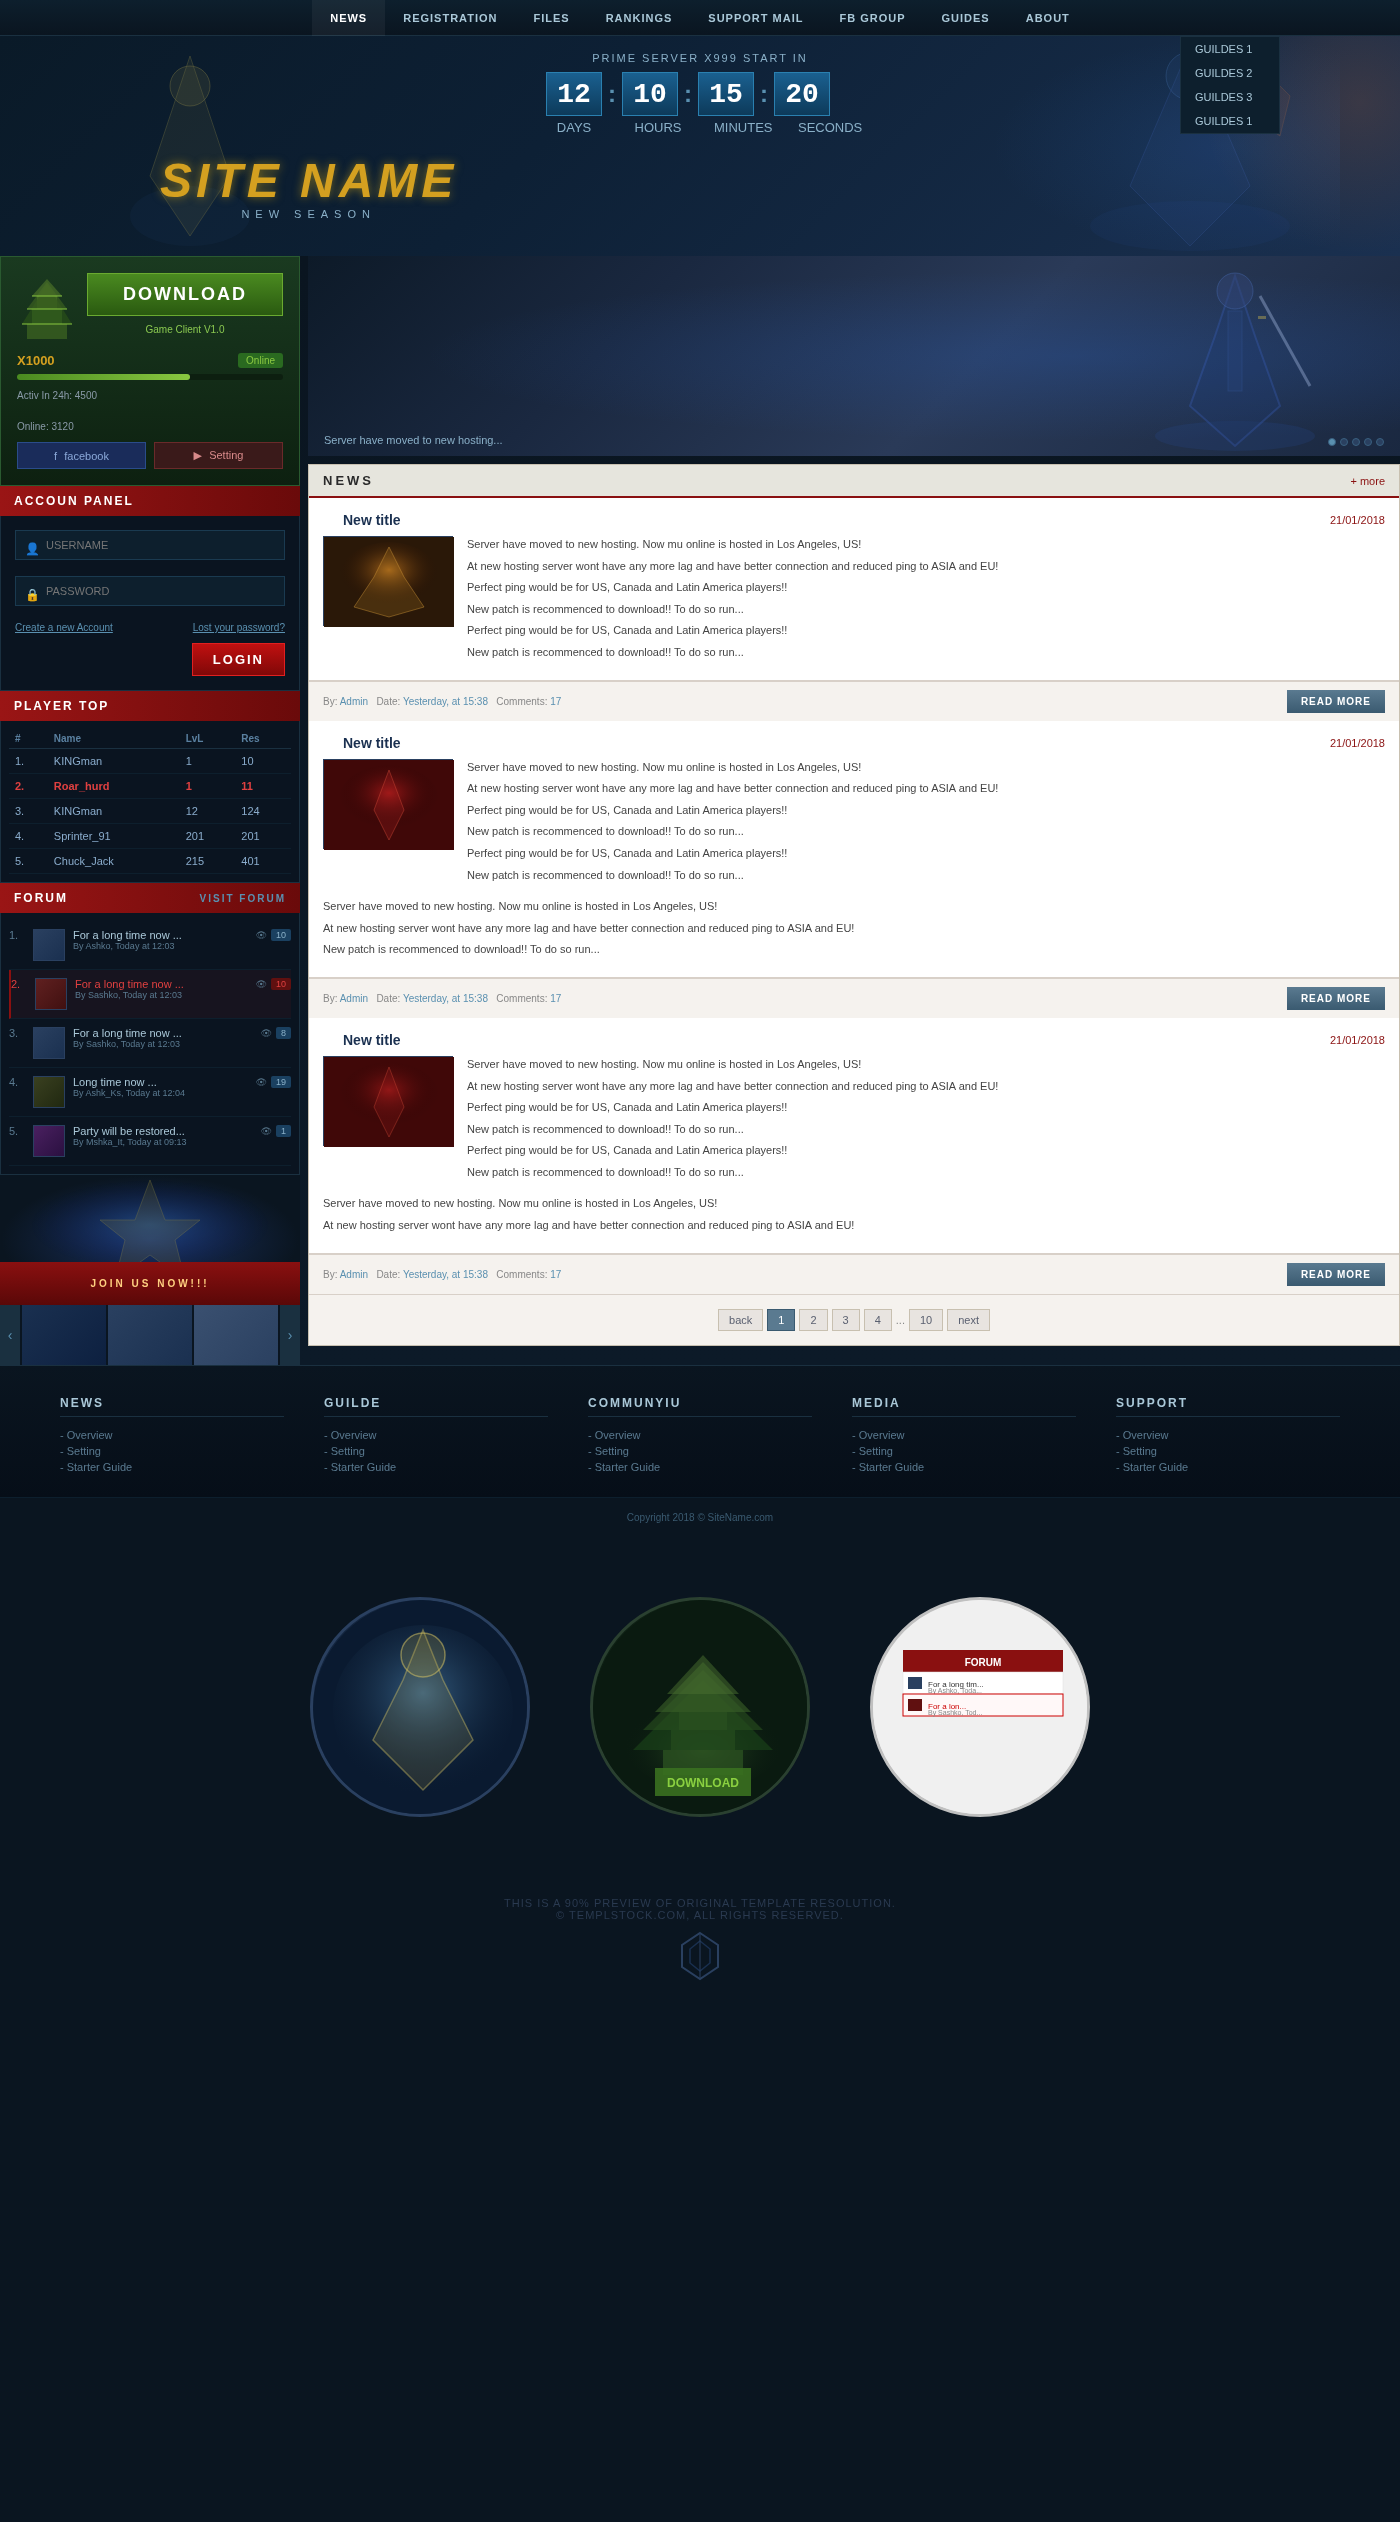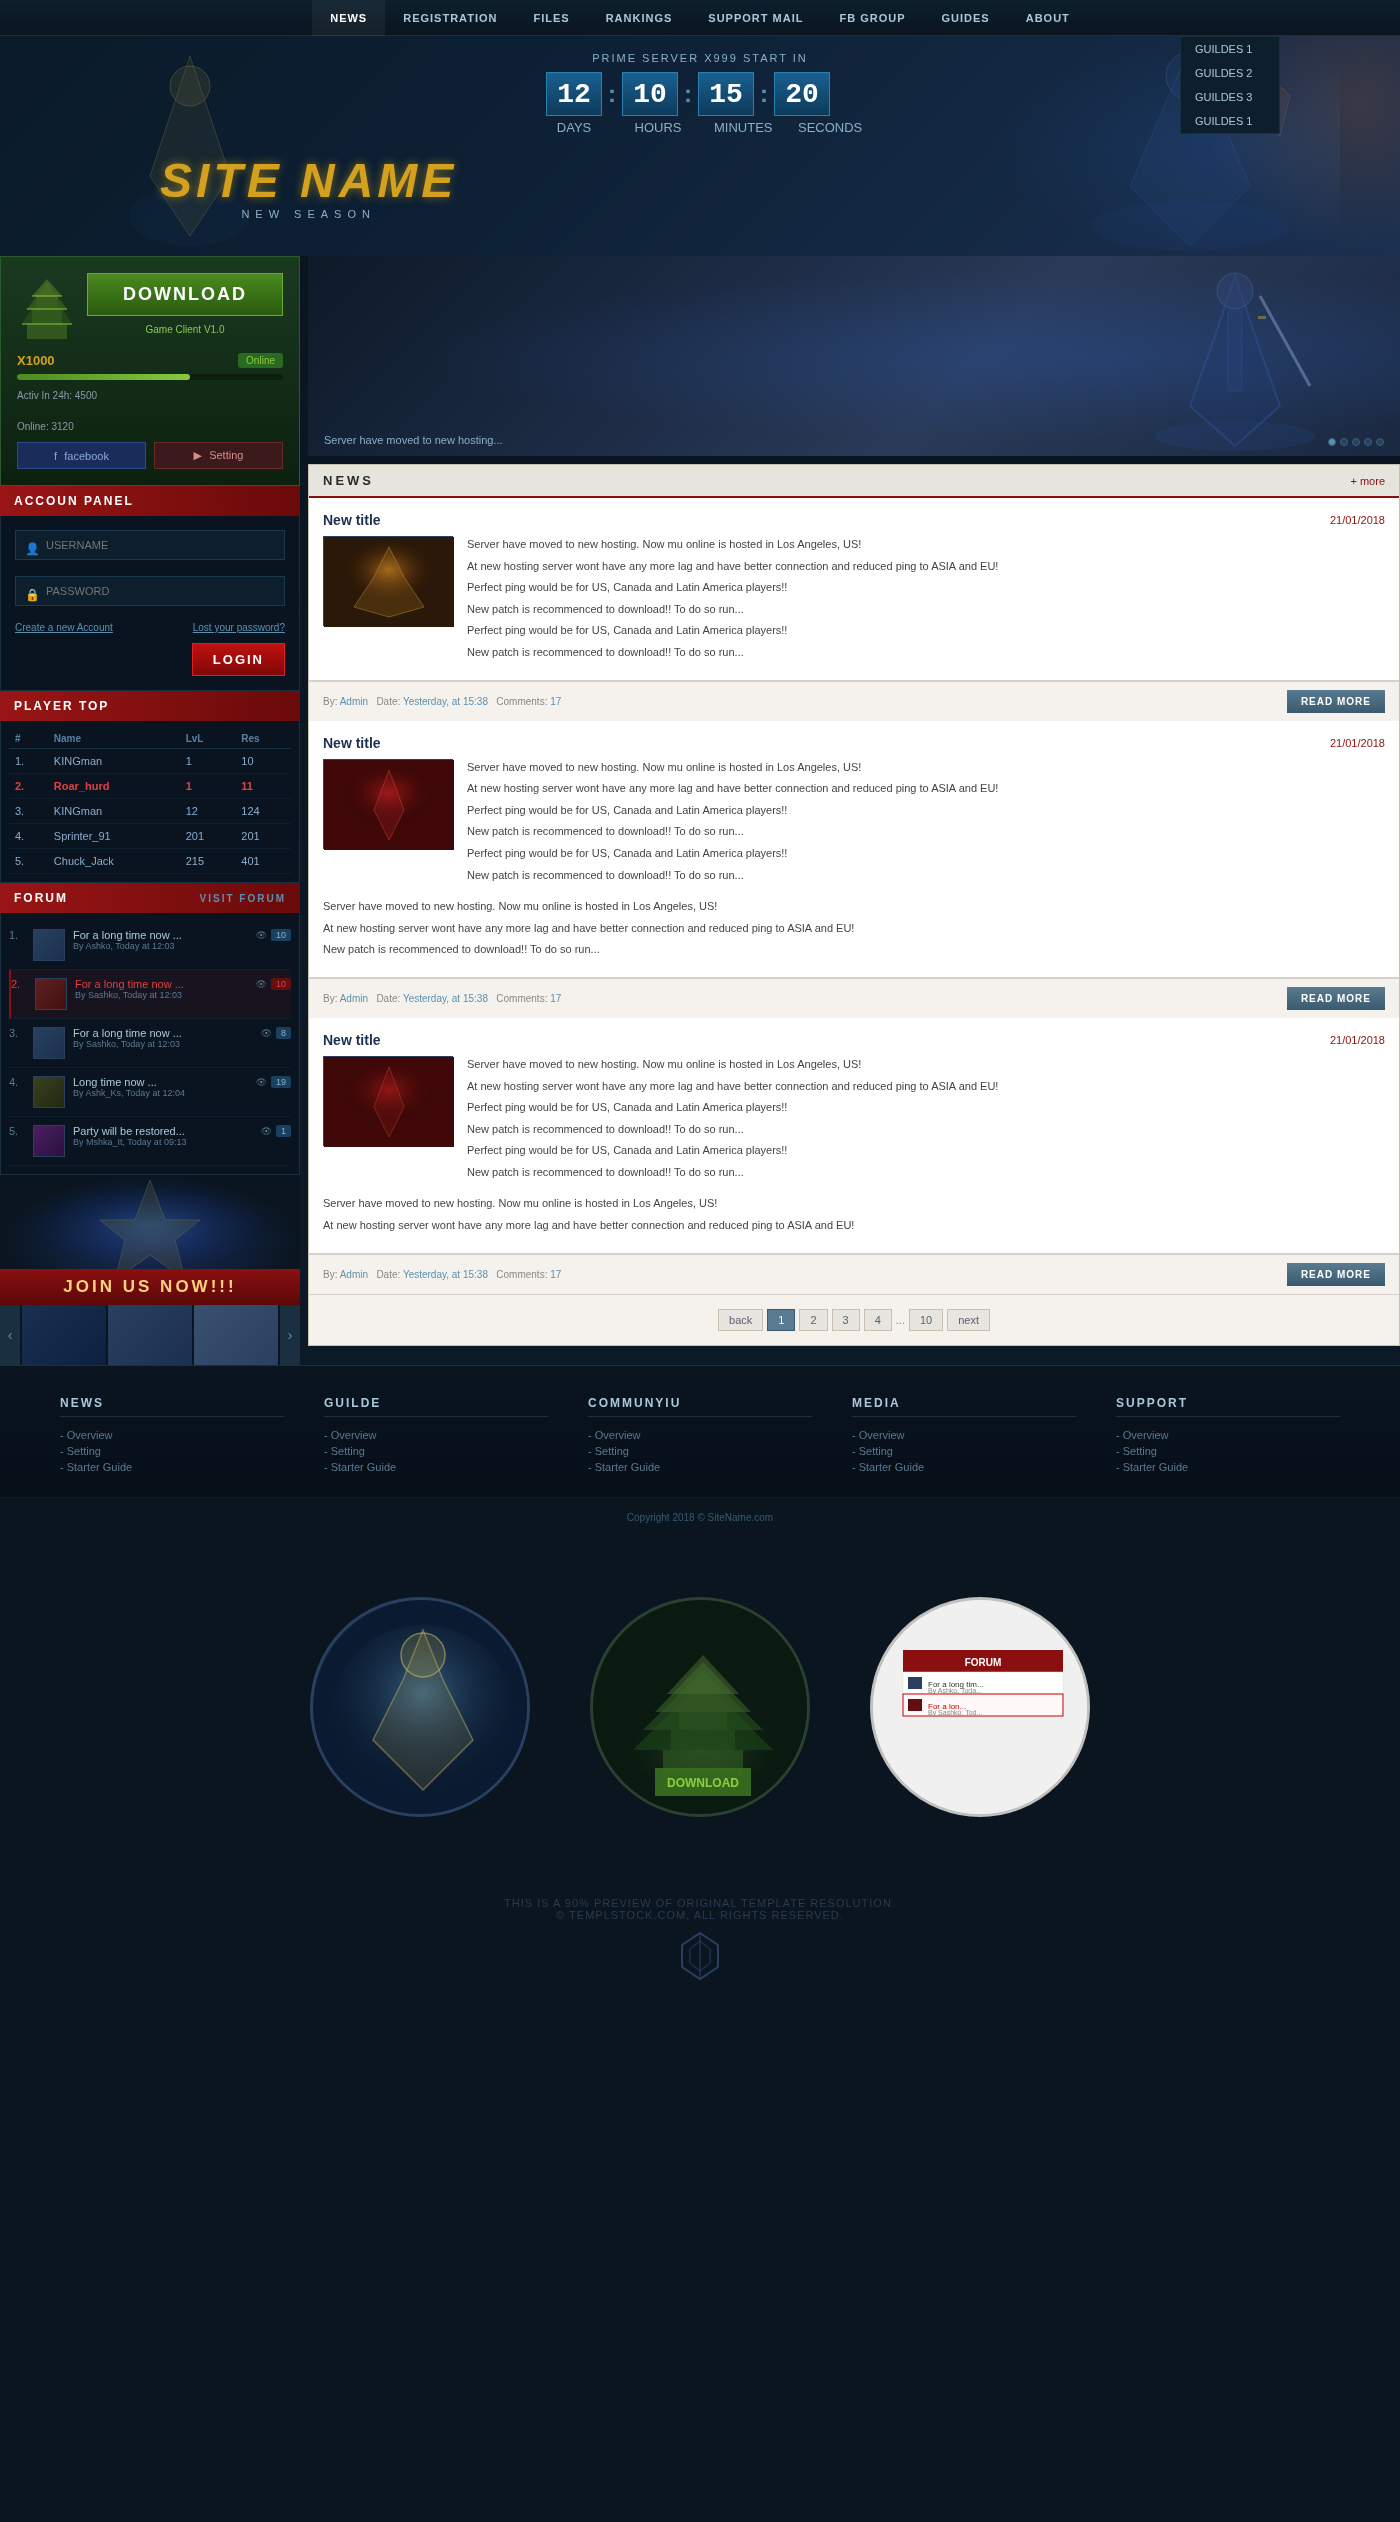--- a/index.html
+++ b/index.html
@@ -413,25 +413,25 @@
       height: 100%;
       background: radial-gradient(ellipse, #1a3060 0%, #0a1520 70%);
     }
     .join-now-btn {
       position: absolute;
       bottom: 0;
       left: 0;
       right: 0;
       background: linear-gradient(180deg, #8a1010 0%, #5a0808 100%);
       color: #ffd080;
-      font-size: 17px;
+      font-size: 10px;
       font-weight: bold;
       letter-spacing: 3px;
       text-transform: uppercase;
-      padding: 8px;
+      padding: 16px;
       cursor: pointer;
     }
     .thumbnail-row {
       display: flex;
       align-items: center;
       gap: 2px;
       background: #0a1520;
     }
     .thumb-img {
       flex: 1;
@@ -519,20 +519,21 @@
       background: #fff;
       border-bottom: 1px solid #d8d0c8;
       padding: 14px;
     }
     .news-article:last-of-type { border-bottom: none; }
     .news-article-header {
       display: flex;
       justify-content: space-between;
       align-items: center;
       margin-bottom: 8px;
+      margin-left: 20px;
     }
     .news-article-title {
       color: #1a3050;
       font-size: 14px;
       font-weight: bold;
     }
     .news-article-date {
       color: #8a1010;
       font-size: 11px;
     }

